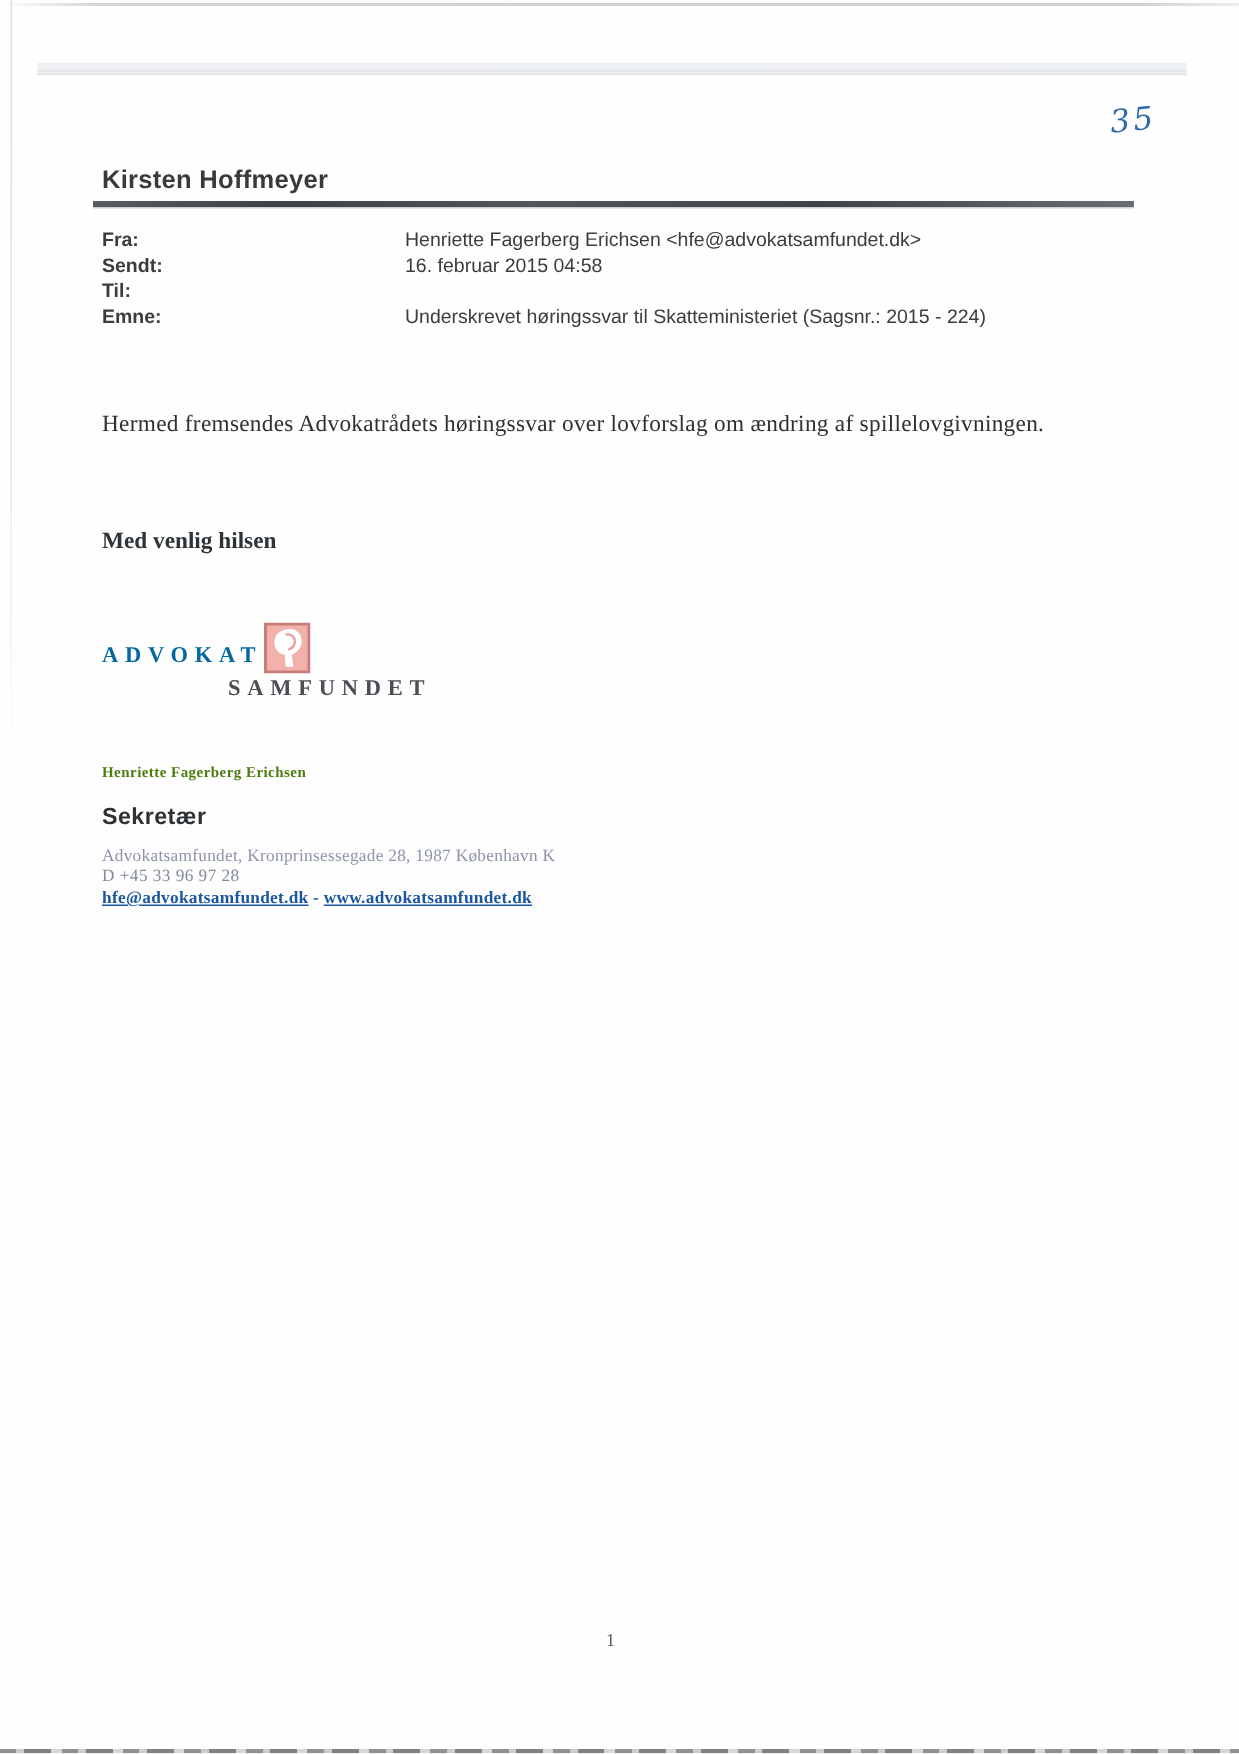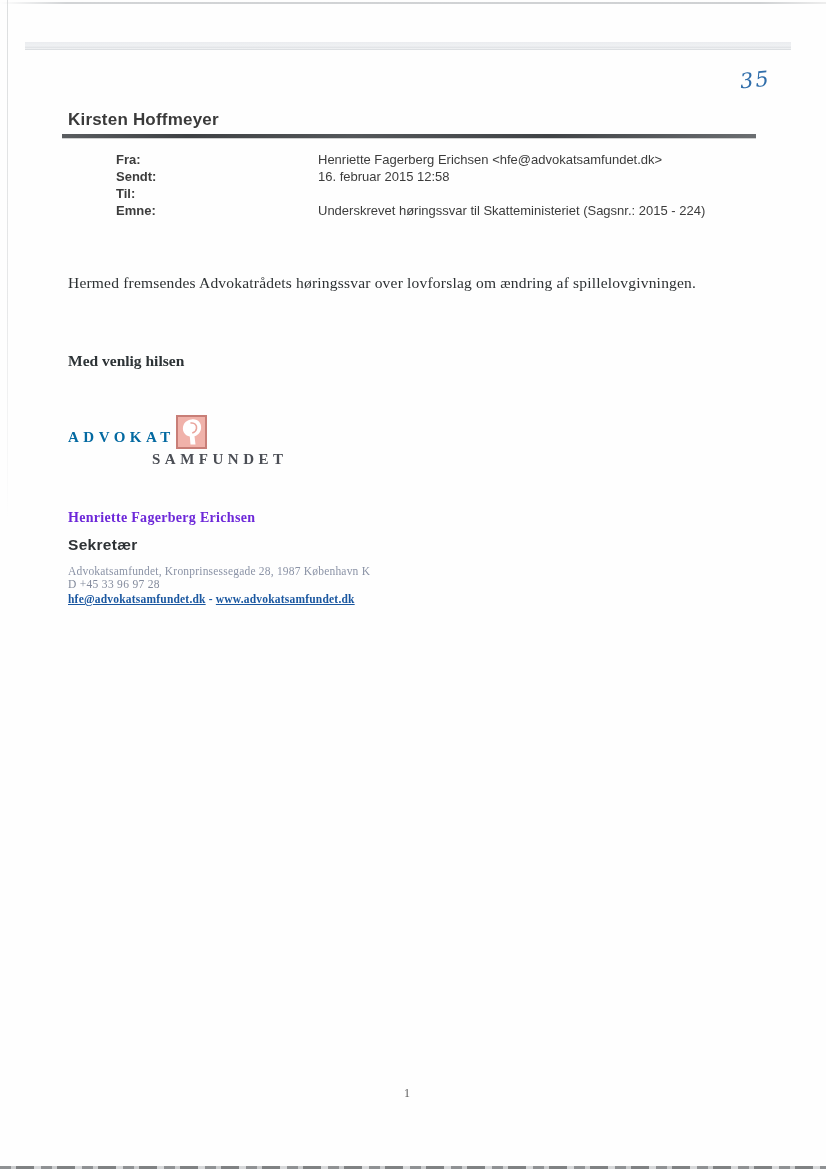--- a/index.html
+++ b/index.html
@@ -52,21 +52,21 @@
   .divider {
     position: absolute; top: 134px; left: 62px; width: 694px; height: 4px;
     background: linear-gradient(90deg, #5a5d60 0%, #3e4144 18%, #54575a 42%, #404346 70%, #6b6e71 100%);
     box-shadow: 0 1px 0 rgba(120,122,124,.35);
   }
   
   .hdr-table { position: absolute; top: 151px; left: 68px; width: 690px; }
   .hdr-row { display: flex; height: 17px; line-height: 17px; }
   .hdr-label {
     width: 202px; flex: 0 0 202px;
-    font-size: 13px; font-weight: bold; color: #3c3c3c; margin-left: 48px;
+    font-size: 13px; font-weight: bold; color: #3c3c3c;
   }
   .hdr-value { font-size: 13px; color: #3c3c3c; white-space: nowrap; }
   
   .body-text {
     position: absolute; top: 274px; left: 68px; width: 660px;
     font-family: "Liberation Serif", serif;
     font-size: 15.5px; color: #2d3133; letter-spacing: .2px;
   }
   .closing {
     position: absolute; top: 352px; left: 68px;
@@ -84,21 +84,21 @@
   .logo-emblem { width: 31px; height: 34px; margin-left: 1px; display: block; }
   .logo-samfundet {
     font-family: "Liberation Serif", serif;
     font-size: 15px; font-weight: 600; color: #4b4e55;
     letter-spacing: 4.5px; margin-left: 84px; margin-top: 1px;
   }
   
   .sig-name {
     position: absolute; top: 510px; left: 68px;
     font-family: "Liberation Serif", serif;
-    font-size: 14px; font-weight: bold; color: #6d28d9; letter-spacing: .3px;
+    font-size: 10px; font-weight: bold; color: #4d7c0f; letter-spacing: .3px;
   }
   .sig-title {
     position: absolute; top: 536px; left: 68px;
     font-family: Liberation Sans, sans-serif;
     font-size: 15.5px; font-weight: bold; color: #2e3235; letter-spacing: .3px;
   }
   .sig-address {
     position: absolute; top: 565px; left: 68px;
     font-family: "Liberation Serif", serif;
     font-size: 11.5px; color: #8b93a6; letter-spacing: .2px;
@@ -136,21 +136,21 @@
   <div class="recipient">Kirsten Hoffmeyer</div>
   <div class="divider"></div>
 
   <div class="hdr-table">
     <div class="hdr-row">
       <div class="hdr-label">Fra:</div>
       <div class="hdr-value">Henriette Fagerberg Erichsen &lt;hfe@advokatsamfundet.dk&gt;</div>
     </div>
     <div class="hdr-row">
       <div class="hdr-label">Sendt:</div>
-      <div class="hdr-value">16. februar 2015 12:58</div>
+      <div class="hdr-value">16. februar 2015 04:58</div>
     </div>
     <div class="hdr-row">
       <div class="hdr-label">Til:</div>
     </div>
     <div class="hdr-row">
       <div class="hdr-label">Emne:</div>
       <div class="hdr-value">Underskrevet høringssvar til Skatteministeriet (Sagsnr.: 2015 - 224)</div>
     </div>
   </div>
 

